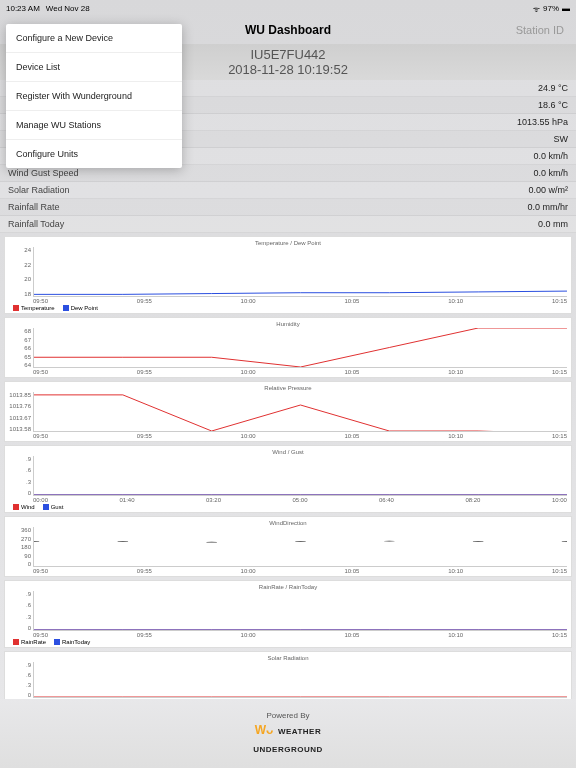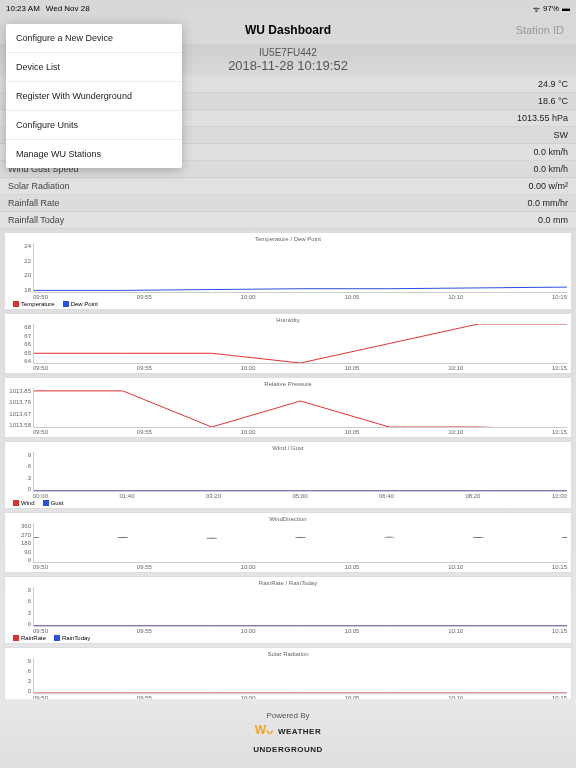--- a/index.html
+++ b/index.html
@@ -5,21 +5,21 @@
     *{margin:0;padding:0;box-sizing:border-box;font-family:-apple-system,Helvetica,Arial,sans-serif}
     body{width:576px;height:768px;background:linear-gradient(180deg,#d8d8da,#e8e8ea);overflow:hidden;position:relative}
     .status-bar{height:16px;display:flex;justify-content:space-between;align-items:center;padding:0 6px;font-size:8px;font-weight:400;color:#000}
     .status-left{display:flex;gap:6px}
     .status-right{display:flex;gap:3px;align-items:center}
     .title-bar{height:28px;display:flex;align-items:center;justify-content:center;position:relative}
     .gear-icon{position:absolute;left:12px;color:#007aff;font-size:16px;cursor:pointer}
     .title{font-weight:600;font-size:12px;color:#000}
     .station-id{position:absolute;right:12px;color:#999;font-size:11px}
     .station-info{text-align:center;padding:3px 0;background:linear-gradient(180deg,#cfcfcf,#d9d9d9)}
-    .station-code{font-size:10px;color:#555}
+    .station-code{font-size:13px;color:#555}
     .station-time{font-size:13px;color:#555}
     .data-rows{}
     .data-row{display:flex;justify-content:space-between;padding:3px 8px;font-size:9px;color:#333;border-bottom:1px solid rgba(0,0,0,0.05)}
     .data-row:nth-child(odd){background:rgba(255,255,255,0.15)}
     .data-label{color:#444}
     .data-value{color:#222}
     .charts{padding:0 4px}
     .chart{background:#fff;margin-top:3px;border:1px solid #ddd;position:relative;padding:2px 4px}
     .chart-title{text-align:center;font-size:6px;color:#666;padding:1px 0}
     .chart-body{display:flex}
@@ -309,15 +309,15 @@
     <span class="wu-mark">Wᴗ</span>
     <span class="wu-logo">WEATHER</span><br>
     <span class="wu-logo" style="">UNDERGROUND</span>
   </div>
 </div>
 
 <div class="popover" id="popover">
     <div class="pop-item">Configure a New Device</div>
     <div class="pop-item">Device List</div>
     <div class="pop-item">Register With Wunderground</div>
+    <div class="pop-item">Manage WU Stations</div>
     <div class="pop-item">Configure Units</div>
-    <div class="pop-item">Manage WU Stations</div>
   </div>
 
 </body></html>

